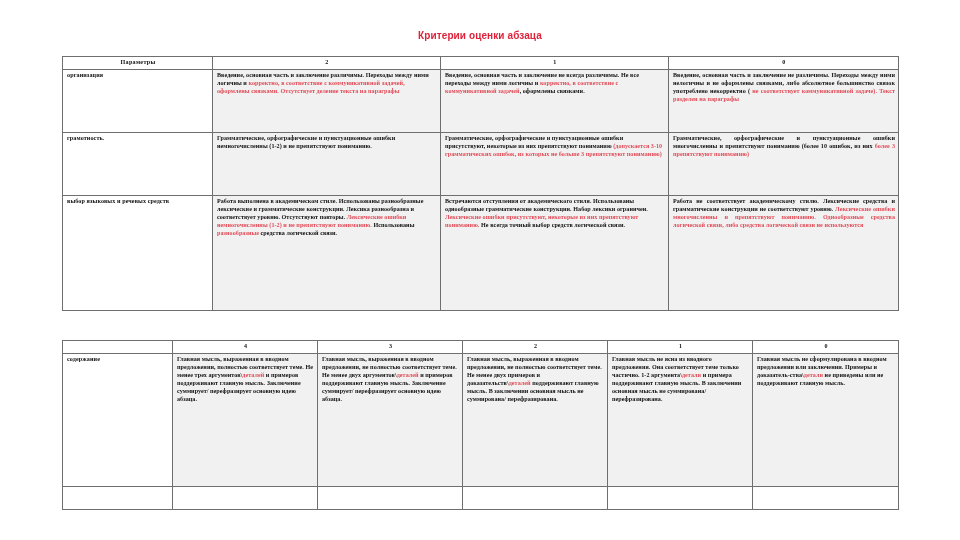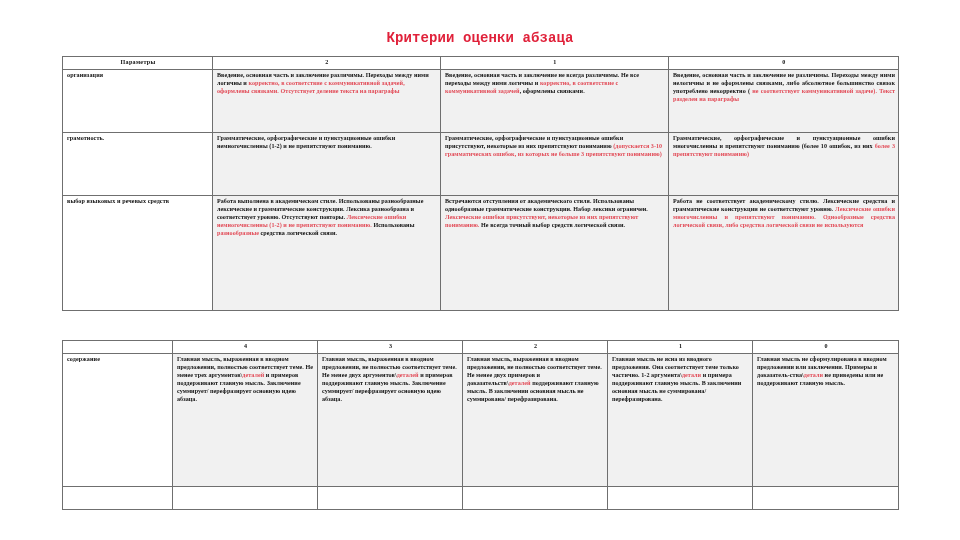--- a/index.html
+++ b/index.html
@@ -21,22 +21,22 @@
     background: #ffffff;
     box-sizing: border-box;
   }
   .doc-title {
     position: absolute;
     top: 30px;
     left: 0;
     width: 960px;
     text-align: center;
     color: #e0213a;
-    font-family: Liberation Mono, monospace;
-    font-size: 14px;
+    font-family: Liberation Sans, sans-serif;
+    font-size: 10px;
     font-weight: bold;
     letter-spacing: 0.1px;
   }
   .rubric {
     position: absolute;
     top: 56px;
     left: 62px;
     width: 836px;
     border-collapse: collapse;
     table-layout: fixed;

